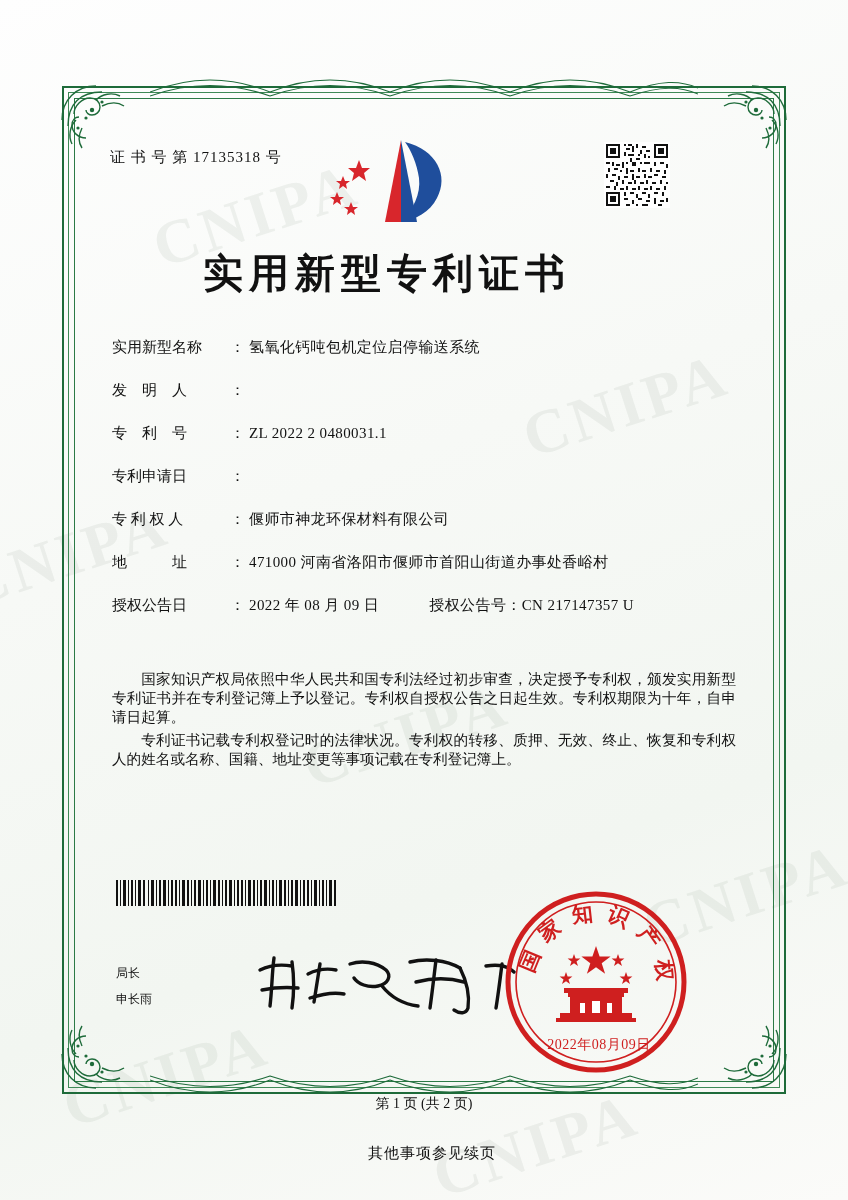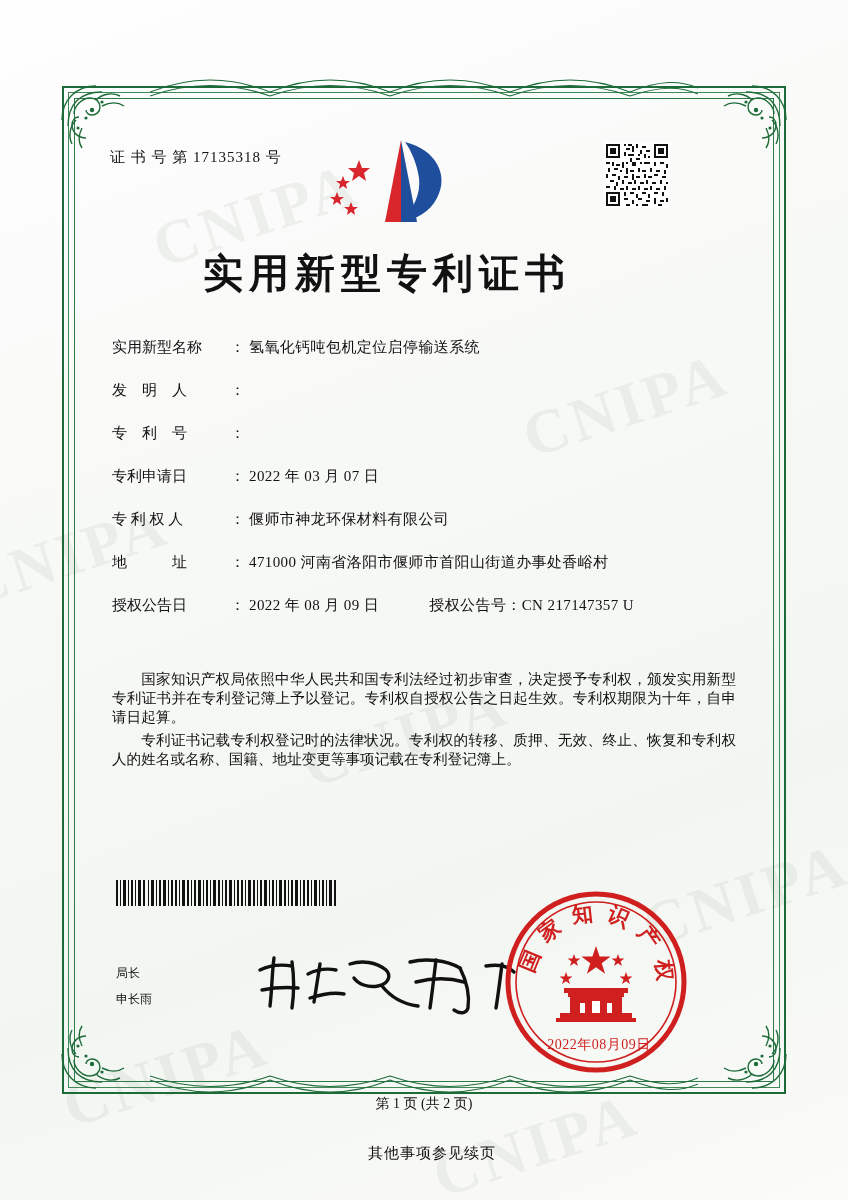--- a/index.html
+++ b/index.html
@@ -505,25 +505,25 @@
         <span class="field-colon">：</span>
         <span class="field-value">氢氧化钙吨包机定位启停输送系统</span>
       </div>
       <div class="field-row">
         <span class="field-label">发　明　人</span>
         <span class="field-colon">：</span>
       </div>
       <div class="field-row">
         <span class="field-label">专　利　号</span>
         <span class="field-colon">：</span>
+        <span class="field-value mono">ZL 2022 2 0480031.1</span>
       </div>
       <div class="field-row">
         <span class="field-label">专利申请日</span>
         <span class="field-colon">：</span>
-        <span class="field-value">2022 年 03 月 07 日</span>
       </div>
       <div class="field-row">
         <span class="field-label">专 利 权 人</span>
         <span class="field-colon">：</span>
         <span class="field-value">偃师市神龙环保材料有限公司</span>
       </div>
       <div class="field-row">
         <span class="field-label">地　　　址</span>
         <span class="field-colon">：</span>
         <span class="field-value">471000 河南省洛阳市偃师市首阳山街道办事处香峪村</span>

